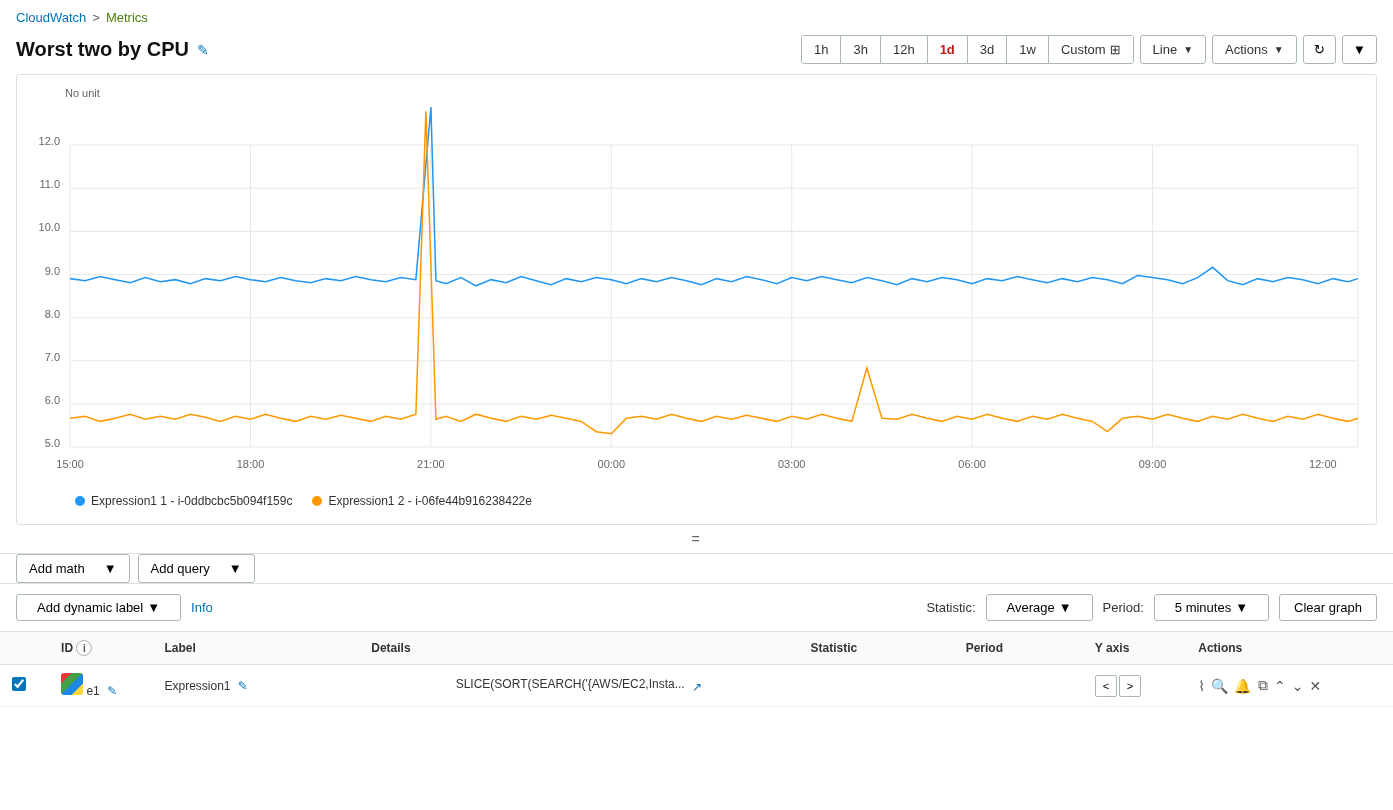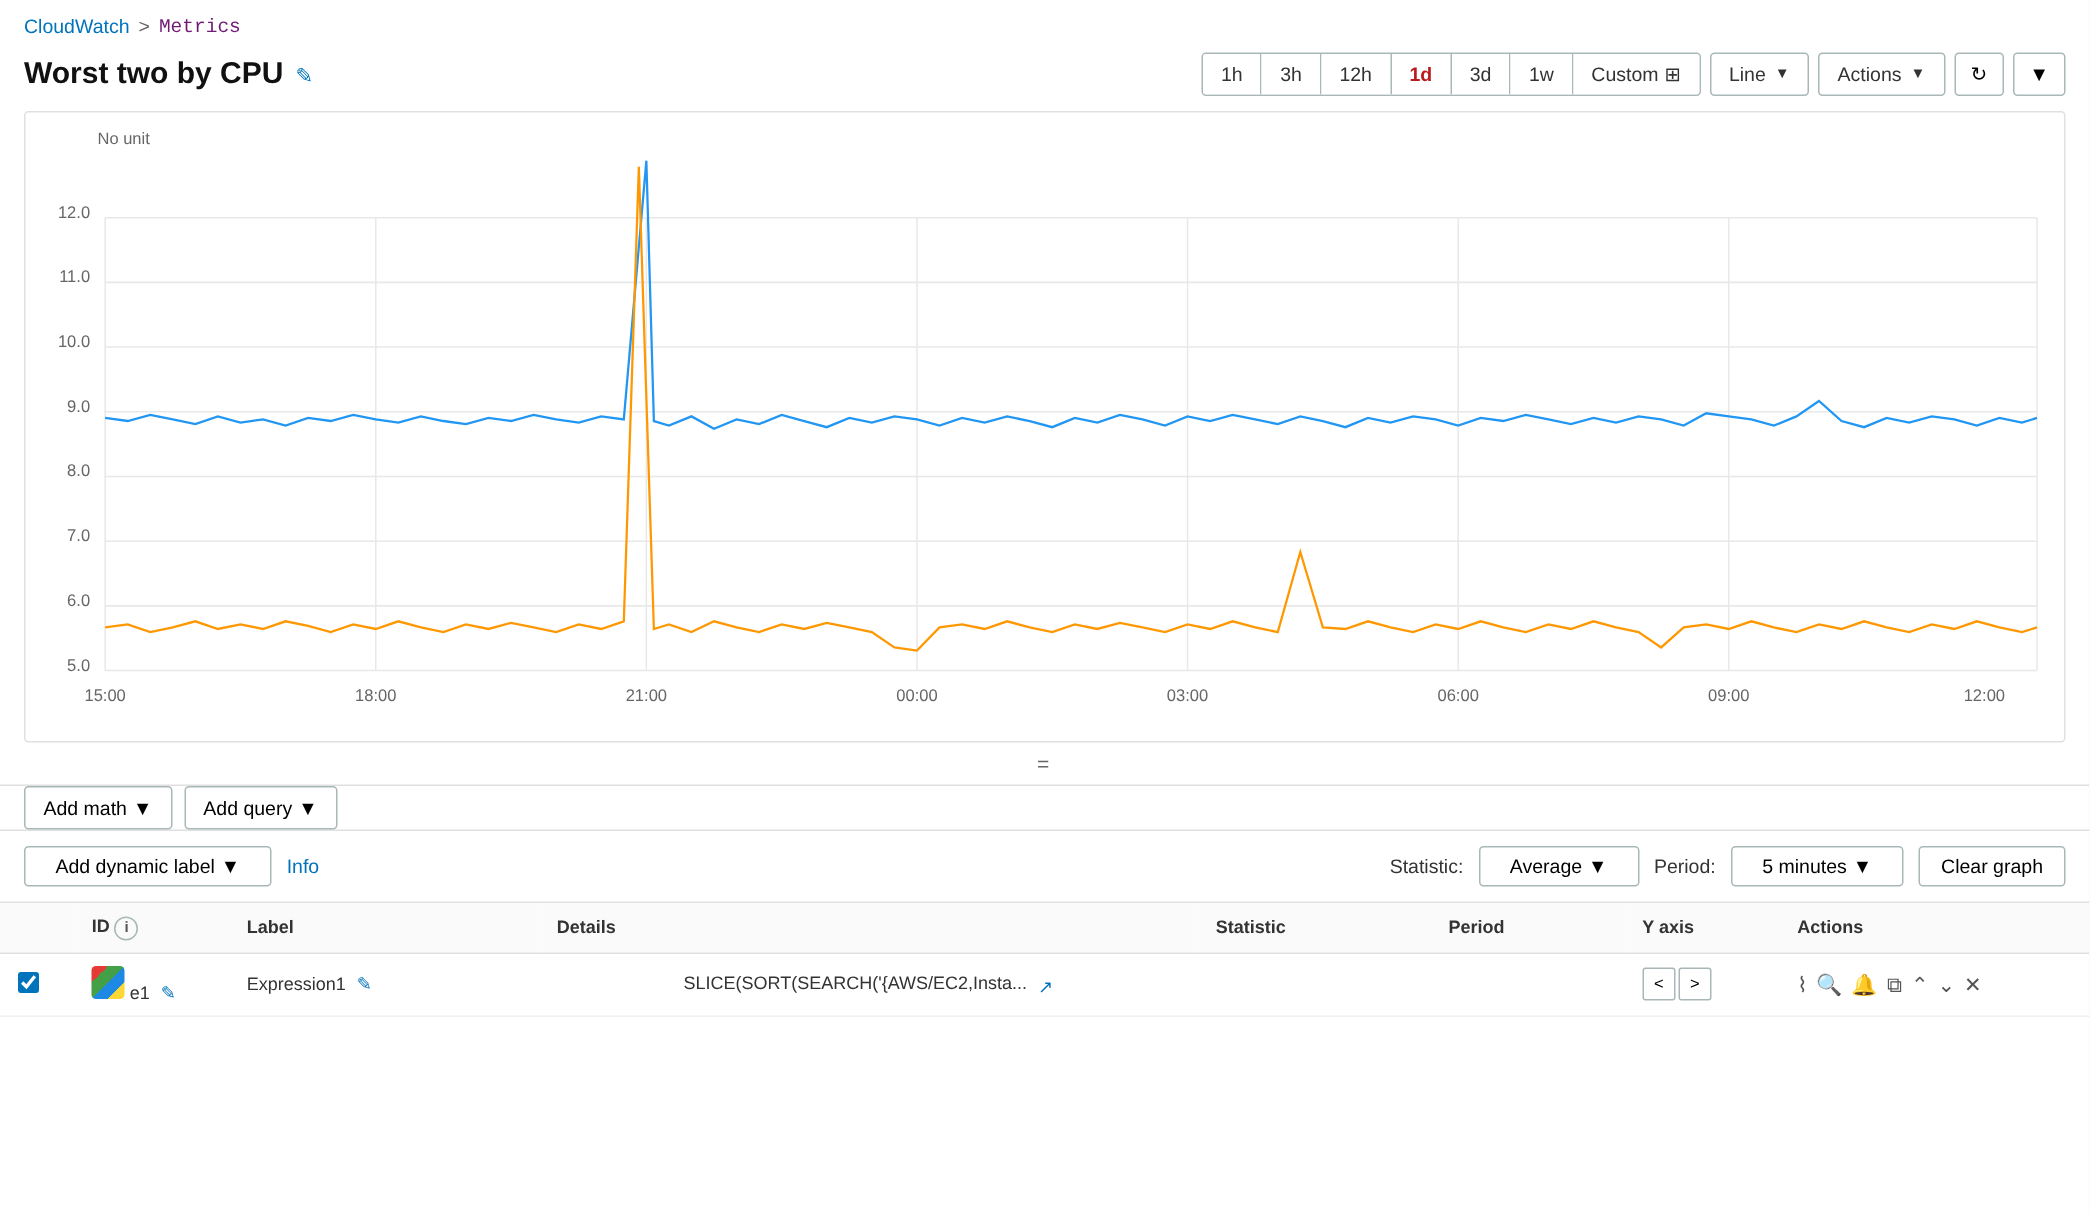--- a/index.html
+++ b/index.html
@@ -4,21 +4,21 @@
   <style>
     * { box-sizing: border-box; margin: 0; padding: 0; }
     body { font-family: -apple-system, BlinkMacSystemFont, 'Segoe UI', Arial, sans-serif; font-size: 13px; background: #f0f2f5; color: #333; }
     
     .page-container { width: 1393px; min-height: 810px; background: #fff; }
     
     
     .breadcrumb { display: flex; align-items: center; gap: 6px; padding: 10px 16px 6px; font-size: 13px; }
     .breadcrumb-link { color: #0073bb; cursor: pointer; text-decoration: none; }
     .breadcrumb-sep { color: #666; }
-    .breadcrumb-current { color: #701a75; font-family: Liberation Mono, monospace; }
+    .breadcrumb-current { color: #4d7c0f; }
     
     
     .header { display: flex; align-items: center; justify-content: space-between; padding: 4px 16px 10px; }
     .header-left { display: flex; align-items: center; gap: 8px; }
     .header-title { font-size: 20px; font-weight: 600; color: #111; }
     .edit-icon { color: #0073bb; cursor: pointer; font-size: 14px; }
     
     .header-right { display: flex; align-items: flex-start; gap: 6px; padding-left: 24px; }
     
     
@@ -56,21 +56,21 @@
     
     .bottom-panel { border-top: 1px solid #e0e0e0; }
     
     
     .tabs-row { display: flex; align-items: center; justify-content: space-between; border-bottom: 1px solid #e0e0e0; padding: 0 16px; }
     .tabs { display: flex; }
     .tab { padding: 12px 16px; cursor: pointer; font-size: 13px; color: #333; border-bottom: 2px solid transparent; }
     .tab.active { color: #d13212; border-bottom: 2px solid #d13212; font-weight: 500; }
     
     .tabs-right { display: flex; gap: 8px; }
-    .add-btn { display: flex; align-items: center; gap: 4px; padding: 6px 12px; background: #fff; border: 1px solid #aab7b8; border-radius: 3px; cursor: pointer; font-size: 13px; }
+    .add-btn { display: flex; align-items: center; gap: 19px; padding: 6px 12px; background: #fff; border: 1px solid #aab7b8; border-radius: 3px; cursor: pointer; font-size: 13px; }
     
     
     .metrics-controls { display: flex; align-items: center; justify-content: space-between; padding: 10px 16px; border-bottom: 1px solid #e0e0e0; }
     .metrics-left { display: flex; align-items: center; gap: 10px; }
     .dynamic-label-btn { display: flex; align-items: center; gap: 4px; padding: 5px 20px; background: #fff; border: 1px solid #aab7b8; border-radius: 3px; cursor: pointer; font-size: 13px; }
     .info-link { color: #0073bb; cursor: pointer; font-size: 13px; text-decoration: none; }
     
     .metrics-right { display: flex; align-items: center; gap: 10px; }
     .statistic-label { font-size: 13px; color: #333; }
     .select-btn { display: flex; align-items: center; gap: 4px; padding: 5px 20px; background: #fff; border: 1px solid #aab7b8; border-radius: 3px; cursor: pointer; font-size: 13px; min-width: 100px; justify-content: space-between; }
@@ -202,20 +202,30 @@
         <text x="225" y="355" font-size="11" fill="#666" text-anchor="middle">18:00</text>
         <text x="405" y="355" font-size="11" fill="#666" text-anchor="middle">21:00</text>
         <text x="585" y="355" font-size="11" fill="#666" text-anchor="middle">00:00</text>
         <text x="765" y="355" font-size="11" fill="#666" text-anchor="middle">03:00</text>
         <text x="945" y="355" font-size="11" fill="#666" text-anchor="middle">06:00</text>
         <text x="1125" y="355" font-size="11" fill="#666" text-anchor="middle">09:00</text>
         <text x="1295" y="355" font-size="11" fill="#666" text-anchor="middle">12:00</text>
       </svg>
       
       
+      <div class="chart-legend">
+        <div class="legend-item">
+          <div class="legend-dot legend-dot-blue"></div>
+          <span>Expression1 1 - i-0ddbcbc5b094f159c</span>
+        </div>
+        <div class="legend-item">
+          <div class="legend-dot legend-dot-orange"></div>
+          <span>Expression1 2 - i-06fe44b916238422e</span>
+        </div>
+      </div>
     </div>
   </div>
 
   <div class="divider">
     <span class="divider-icon">=</span>
   </div>
 
   <div class="bottom-panel">
 
     <div class="tabs-row">

